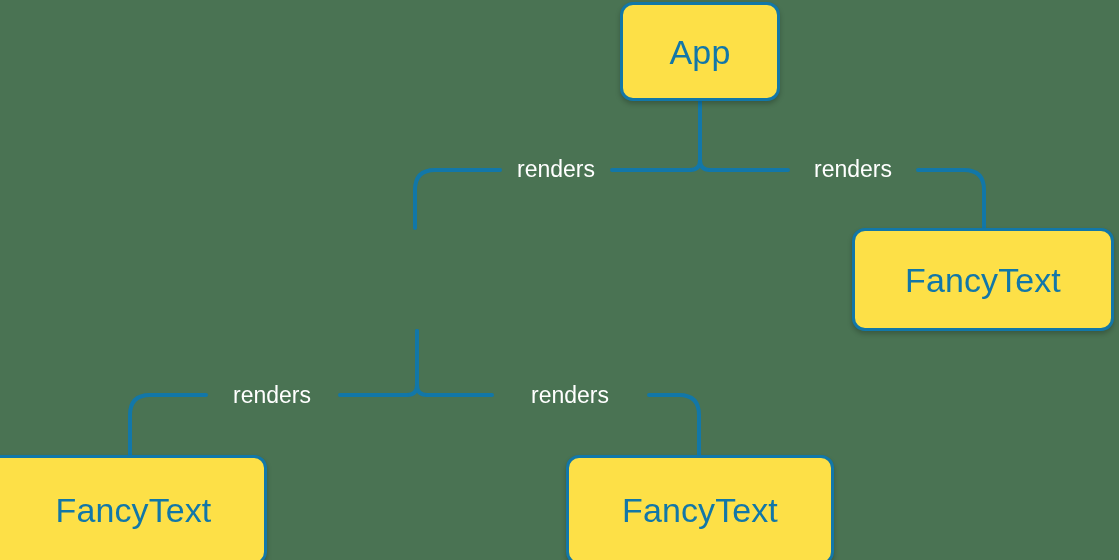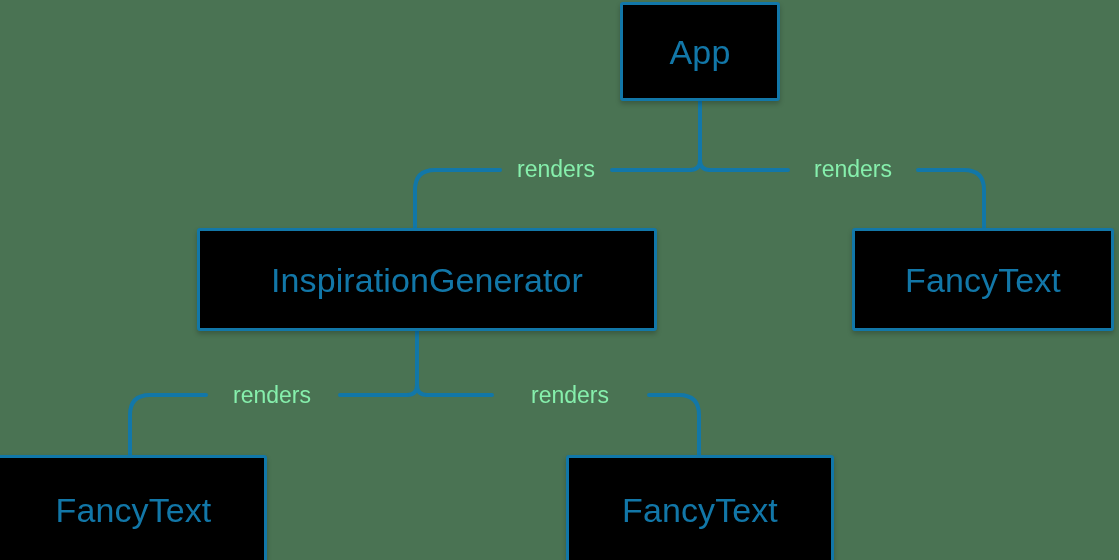--- a/index.html
+++ b/index.html
@@ -20,40 +20,40 @@
     position: absolute;
     left: 0;
     top: 0;
     width: 1119px;
     height: 560px;
     pointer-events: none;
   }
   .node {
     position: absolute;
     box-sizing: border-box;
-    background: #000000;
+    background: #fde047;
     border: 3px solid #1277a8;
-    border-radius: 3px;
+    border-radius: 13px;
     box-shadow: 0 3px 5px rgba(0,0,0,0.22);
     display: flex;
     align-items: center;
     justify-content: center;
     z-index: 2;
   }
   .node-label {
     color: #1277a8;
     font-size: 34px;
     font-weight: 400;
     letter-spacing: 0.1px;
     line-height: 1;
     white-space: nowrap;
   }
   .edge-label {
     position: absolute;
-    color: #86efac;
+    color: #ffffff;
     font-size: 23px;
     font-weight: 500;
     line-height: 1;
     white-space: nowrap;
     z-index: 3;
     transform: translate(-50%, -50%);
   }
   
   #node-app          { left: 620px; top: 2px;   width: 160px; height: 99px; }
   #node-inspiration  { left: 197px; top: 228px; width: 460px; height: 103px; }
@@ -83,23 +83,20 @@
       <path d="M407,395 L340,395 M206,395 L150,395 Q130,395 130,415 L130,455"></path>
 
       <path d="M427,395 L492,395 M649,395 L679,395 Q699,395 699,415 L699,455"></path>
     </g>
   </svg>
 
   <div class="node" id="node-app">
     <span class="node-label">App</span>
   </div>
 
-  <div class="node" id="node-inspiration">
-    <span class="node-label">InspirationGenerator</span>
-  </div>
 
   <div class="node" id="node-fancytext-right">
     <span class="node-label">FancyText</span>
   </div>
 
   <div class="node" id="node-fancytext-bottom">
     <span class="node-label">FancyText</span>
   </div>
 
   <div class="node" id="node-copyright">

